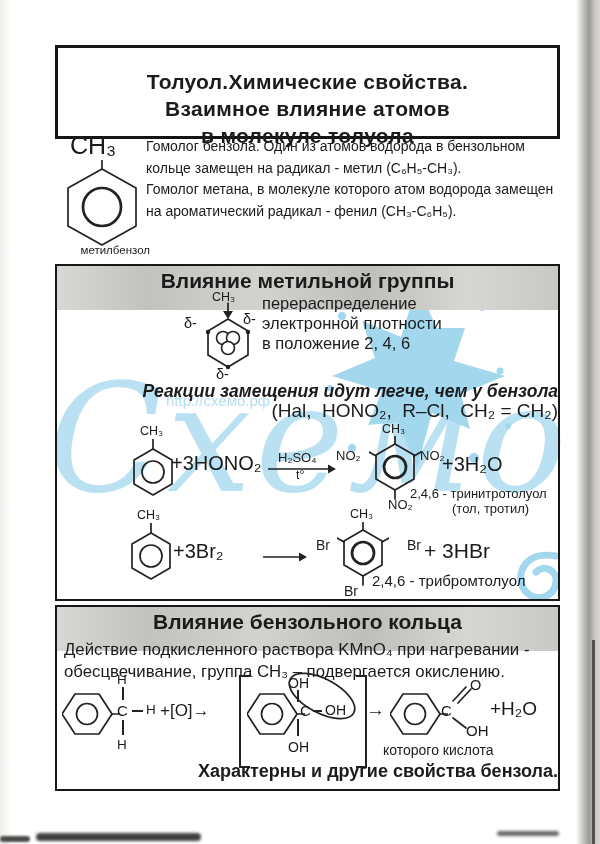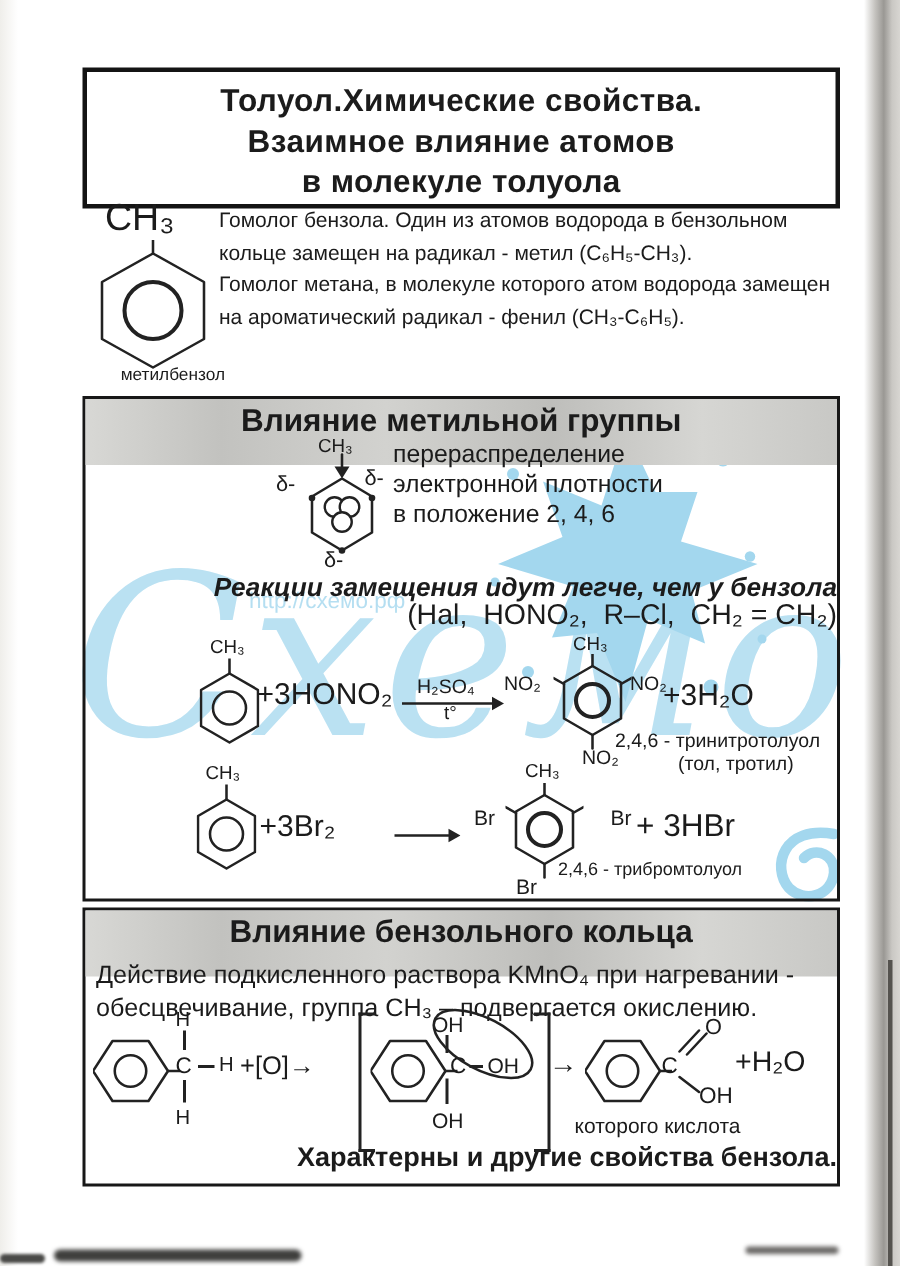--- a/index.html
+++ b/index.html
@@ -5,21 +5,21 @@
   html,body{margin:0;padding:0;background:#888;}
   #page{position:relative;width:600px;height:844px;margin:0 auto;overflow:hidden;
         background:linear-gradient(90deg,#efeeea 0px,#ffffff 12px,#ffffff 100%);
         font-family:"Liberation Sans","DejaVu Sans",sans-serif;color:#1b1b1b;}
   .abs{position:absolute;}
   .box{position:absolute;border:3px solid #171717;background:transparent;box-sizing:border-box;}
   .hdr{width:100%;height:44px;line-height:29px;text-align:center;font-weight:bold;font-size:21px;
        background:linear-gradient(90deg,#d8d8d5 0%,#c2c2bf 18%,#d2d2cf 40%,#bebebb 62%,#d6d6d3 82%,#c8c8c5 100%);}
   .title-box{position:absolute;left:55px;top:45px;width:505px;height:94px;border:3px solid #141414;
              background:#fff;box-sizing:border-box;text-align:center;font-weight:bold;font-size:21px;
-             line-height:27px;padding-top:6px;letter-spacing:.3px;}
+             line-height:27px;padding-top:20px;letter-spacing:.3px;}
   .txt{position:absolute;}
   svg.struct line,svg.struct polygon,svg.struct circle,svg.struct ellipse,svg.struct path{
        stroke:#222;stroke-width:1.7;fill:none;stroke-linejoin:round;stroke-linecap:round;}
   svg.struct .fl{fill:#222;stroke:none;}
   svg.struct .bold{stroke-width:2.7;}
   svg.struct .tre{fill:#fff;stroke-width:1.6;}
   svg.struct .dot{fill:#222;stroke:none;}
   .bond{position:absolute;background:#222;}
   .ctr{text-align:right;}
   .pre{white-space:pre;}
@@ -138,21 +138,21 @@
     <circle class="bold" cx="26" cy="31" r="11"></circle>
     <line x1="7" y1="20" x2="0" y2="16"></line>
     <line x1="45" y1="20" x2="52" y2="16"></line>
     <line x1="26" y1="54" x2="26" y2="63"></line>
   </svg>
   <div class="txt" style="left:350px;top:507px;font-size:12.5px;">CH₃</div>
   <div class="txt" style="left:316px;top:537px;font-size:14px;">Br</div>
   <div class="txt" style="left:407px;top:537px;font-size:14px;">Br</div>
   <div class="txt" style="left:344px;top:583px;font-size:14px;">Br</div>
   <div class="txt" style="left:424px;top:539px;font-size:21px;">+ 3HBr</div>
-  <div class="txt" style="left:372px;top:572px;font-size:12px;">2,4,6 - трибромтолуол</div>
+  <div class="txt" style="left:372px;top:572px;font-size:15px;">2,4,6 - трибромтолуол</div>
 
   <div class="box" style="left:55px;top:605px;width:505px;height:186px;border-width:2.5px;">
     <div class="hdr">Влияние бензольного кольца</div>
   </div>
   <div class="abs" style="left:64px;top:639px;width:492px;font-size:16.8px;line-height:21.5px;">Действие подкисленного раствора KMnO₄ при нагревании - обесцвечивание, группа CH₃ – подвергается окислению.</div>
 
   <svg class="abs struct" style="left:62px;top:692px;" width="58" height="44" viewBox="0 0 58 44">
     <polygon points="0,22 13,2 37,2 50,22 37,42 13,42"></polygon>
     <circle cx="25" cy="22" r="10.5"></circle>
     <line x1="50" y1="22" x2="58" y2="22"></line>

